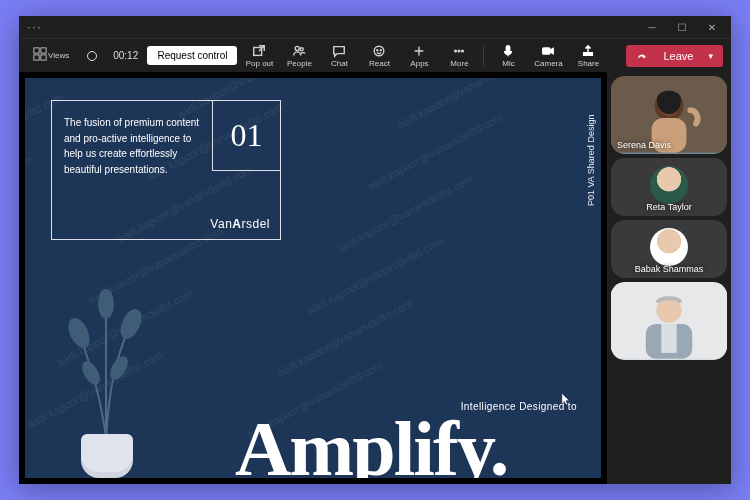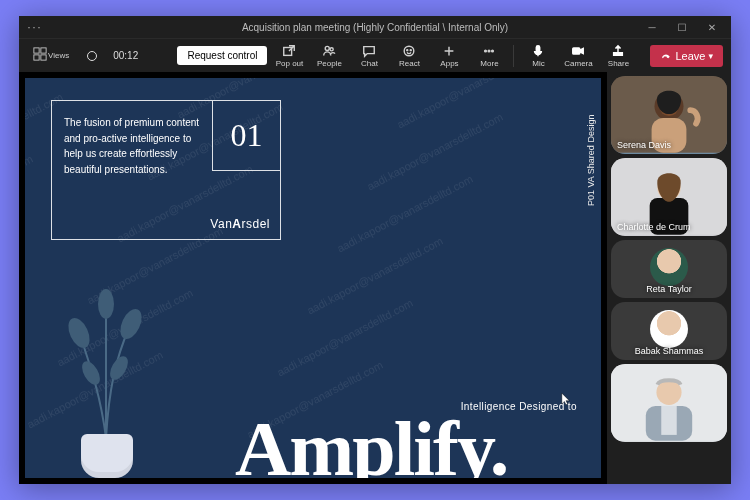--- a/index.html
+++ b/index.html
@@ -38,22 +38,22 @@
     background:#fff; color:#000; font-size:10px; padding:4px 10px; border-radius:3px; cursor:pointer;
   }
 
   .tb-item { display:flex; flex-direction:column; align-items:center; width:40px; padding:2px 0; color:#d0d0d0; cursor:pointer; }
   .tb-item svg { width:14px; height:14px; stroke:#d0d0d0; fill:none; stroke-width:1.6; }
   .tb-item .lb { font-size:8px; margin-top:1px; }
   .tb-sep { width:1px; height:22px; background:#3a3a3a; margin:0 4px; }
 
   .tb-item.mic svg, .tb-item.camera svg, .tb-item.share svg { fill:#fff; stroke:#fff; }
   .leave-btn {
-    background:#c4314b; color:#fff; display:flex; align-items:center; gap:3px;
-    padding:5px 10px; border-radius:3px; font-size:11px; cursor:pointer; margin-left:12px;
+    background:#c4314b; color:#fff; display:flex; align-items:center; gap:15px;
+    padding:5px 10px; border-radius:3px; font-size:11px; cursor:pointer; margin-left:18px;
   }
   .leave-btn .chev { font-size:9px; }
 
   .main { flex:1; display:flex; min-height:0; }
   .stage { flex:1; position:relative; background:#000; }
   .slide {
     position:absolute; inset:6px 6px 6px 6px; background:#1d3557; overflow:hidden;
   }
   .watermark {
     position:absolute; inset:-40px; pointer-events:none; opacity:.08;
@@ -134,21 +134,20 @@
 
   .person svg { width:100%; height:100%; display:block; }
 </style>
 </head>
 <body>
 
 <div class="window">
 
   <div class="titlebar">
     <span class="ellipsis">···</span>
-    <span>Acquisition plan meeting (Highly Confidential \ Internal Only)</span>
     <div class="window-controls">
       <div class="wc">─</div>
       <div class="wc">☐</div>
       <div class="wc">✕</div>
     </div>
   </div>
 
   <div class="toolbar">
     <div class="tb-left">
       <div class="views-btn">
@@ -307,29 +306,20 @@
         <svg viewBox="0 0 120 78">
             <rect width="120" height="78" fill="#6b5b4b"></rect>
             <circle cx="60" cy="30" r="15" fill="#5a3b28"></circle>
             <rect x="42" y="42" width="36" height="36" rx="12" fill="#caa07a"></rect>
             <circle cx="60" cy="30" r="10" fill="#7a4a2b"></circle>
             <path d="M48 20c4-8 20-8 24 0 2 6-2 18-12 18s-14-12-12-18z" fill="#1e1e1e"></path>
             <path d="M82 34c6 0 10 8 6 14" stroke="#caa07a" stroke-width="6" fill="none" stroke-linecap="round"></path>
           </svg>
         <span class="name">Serena Davis</span>
       </div>
-      <div class="tile bg2 person" style="height:78px">
-        <svg viewBox="0 0 120 78">
-            <rect width="120" height="78" fill="#d9d9db"></rect>
-            <rect x="40" y="40" width="40" height="38" rx="8" fill="#111"></rect>
-            <circle cx="60" cy="30" r="12" fill="#e8c9ad"></circle>
-            <path d="M48 22c2-10 22-10 24 0 1 10-5 22-12 22s-13-12-12-22z" fill="#6d4a2b"></path>
-          </svg>
-        <span class="name">Charlotte de Crum</span>
-      </div>
       <div class="tile bg3" style="height:58px">
         <div class="avatar-circle" style="background:radial-gradient(circle at 50% 35%, #e8c9ad 0 38%, #2b5a4a 40% 100%)"></div>
         <span class="name center">Reta Taylor</span>
       </div>
       <div class="tile bg3" style="height:58px">
         <div class="avatar-circle" style="background:radial-gradient(circle at 50% 35%, #e8c9ad 0 38%, #fff 40% 100%)"></div>
         <span class="name center">Babak Shammas</span>
       </div>
       <div class="tile bg4 person" style="height:78px">
         <svg viewBox="0 0 120 78">

